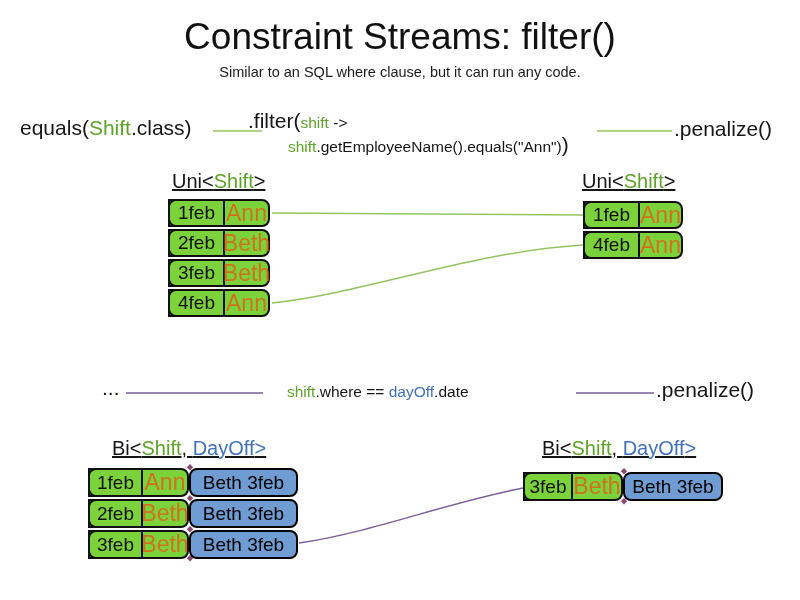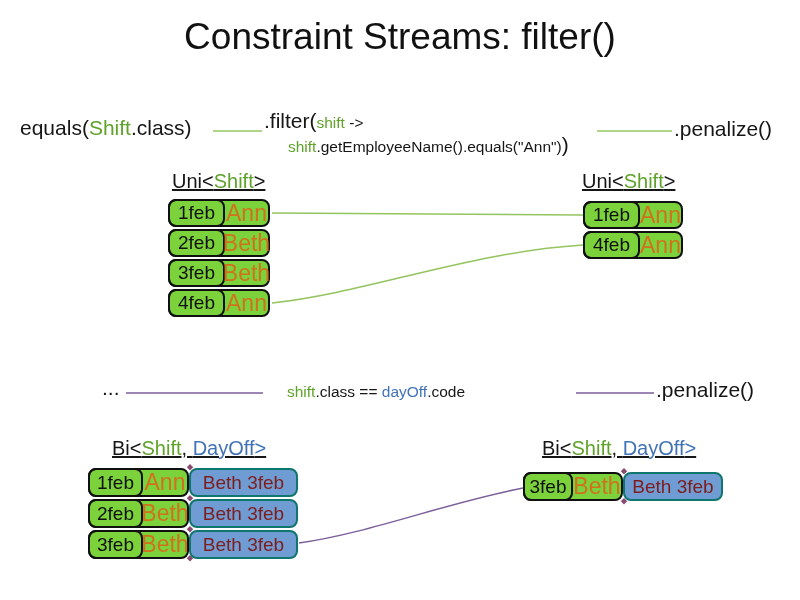--- a/index.html
+++ b/index.html
@@ -21,28 +21,28 @@
   .subtitle{width:800px;text-align:center;font-size:14.5px;color:#1b1b1b;}
   .code{white-space:pre;font-size:21px;line-height:1.12;color:var(--ink);}
   .sm{font-size:15.5px;}
   .big{font-size:21px;}
   .green{color:var(--cg);margin-top:28px;}
   .blue{color:var(--cb);}
   .tlabel{white-space:pre;font-size:20px;color:var(--ink);text-decoration:underline;}
   
   .grow{position:absolute;z-index:1;background:var(--bg);border:2px solid #101010;
         border-radius:8px;box-sizing:border-box;}
-  .grow .date{position:absolute;left:-2px;top:-2px;border:2px solid #101010;border-radius:8px;
+  .grow .date{position:absolute;left:-2px;top:-2px;border:2px solid #101010;border-radius:0;
         box-sizing:border-box;display:flex;align-items:center;justify-content:center;
         font-size:19px;color:#101010;}
   .grow .name{position:absolute;top:0;bottom:0;display:flex;align-items:center;justify-content:center;
         font-size:23px;color:var(--or);}
-  .bluebox{position:absolute;z-index:1;background:var(--bb);border:2px solid #0f766e;
+  .bluebox{position:absolute;z-index:1;background:var(--bb);border:2px solid #000000;
         border-radius:8px;box-sizing:border-box;display:flex;align-items:center;justify-content:center;
-        font-size:19px;color:#7f1d1d;}
+        font-size:19px;color:#000000;}
 </style>
 </head>
 <body>
 
 <div class="slide">
 
   <svg class="connectors" width="800" height="600" viewBox="0 0 800 600">
     <line x1="213" y1="131" x2="262" y2="131" stroke="#94c45f" stroke-width="1.5"></line>
     <line x1="597" y1="131" x2="672" y2="131" stroke="#94c45f" stroke-width="1.5"></line>
     <line x1="272" y1="213" x2="583" y2="215" stroke="#94c45f" stroke-width="1.5"></line>
@@ -54,24 +54,25 @@
       <path d="M 190 464 l 3.2 3.2 -3.2 3.2 -3.2 -3.2 z"></path>
       <path d="M 190 495 l 3.2 3.2 -3.2 3.2 -3.2 -3.2 z"></path>
       <path d="M 190 526 l 3.2 3.2 -3.2 3.2 -3.2 -3.2 z"></path>
       <path d="M 190 555 l 3.2 3.2 -3.2 3.2 -3.2 -3.2 z"></path>
       <path d="M 624 468 l 3.2 3.2 -3.2 3.2 -3.2 -3.2 z"></path>
       <path d="M 624 498 l 3.2 3.2 -3.2 3.2 -3.2 -3.2 z"></path>
     </g>
   </svg>
 
   <div class="abs title" style="top:16px;left:0;">Constraint Streams: filter()</div>
+  <div class="abs subtitle" style="top:64px;left:0;">Similar to an SQL where clause, but it can run any code.</div>
 
   <div class="abs code" style="left:20px;top:116px;"><span>equals(</span><span class="green">Shift</span><span>.class)</span></div>
 
-  <div class="abs code" style="left:264px;top:109px;"><span class="big">.filter(</span><span class="sm green">shift</span><span class="sm"> -&gt;</span></div>
+  <div class="abs code" style="left:248px;top:109px;"><span class="big">.filter(</span><span class="sm green">shift</span><span class="sm"> -&gt;</span></div>
 
   <div class="abs code sm" style="left:288px;top:133px;"><span class="green">shift</span><span>.getEmployeeName().equals("Ann")</span><span class="big">)</span></div>
 
   <div class="abs code" style="left:674px;top:117px;">.penalize()</div>
 
   <div class="abs tlabel" style="left:172px;top:170px;"><span>Uni&lt;</span><span class="green">Shift</span><span>&gt;</span></div>
   <div class="abs tlabel" style="left:582px;top:170px;"><span>Uni&lt;</span><span class="green">Shift</span><span>&gt;</span></div>
 
   <div class="grow" style="left:168px;top:199px;width:102px;height:28px;">
     <span class="date" style="width:57px;height:28px;">1feb</span>
@@ -95,21 +96,21 @@
     <span class="name" style="left:55px;right:0;">Ann</span>
   </div>
   <div class="grow" style="left:583px;top:231px;width:100px;height:28px;">
     <span class="date" style="width:57px;height:28px;">4feb</span>
     <span class="name" style="left:55px;right:0;">Ann</span>
   </div>
 
   <div class="abs code" style="left:102px;top:376px;">...</div>
 
 
-  <div class="abs code sm" style="left:287px;top:383px;"><span class="green">shift</span><span>.class == </span><span class="blue">dayOff</span><span>.code</span></div>
+  <div class="abs code sm" style="left:287px;top:383px;"><span class="green">shift</span><span>.where == </span><span class="blue">dayOff</span><span>.date</span></div>
 
 
   <div class="abs code" style="left:656px;top:378px;">.penalize()</div>
 
   <div class="abs tlabel" style="left:112px;top:437px;"><span>Bi&lt;</span><span class="green">Shift</span><span>, </span><span class="blue">DayOff</span><span class="blue">&gt;</span></div>
   <div class="abs tlabel" style="left:542px;top:437px;"><span>Bi&lt;</span><span class="green">Shift</span><span>, </span><span class="blue">DayOff</span><span class="blue">&gt;</span></div>
 
   <div class="grow" style="left:88px;top:468px;width:101px;height:29px;">
     <span class="date" style="width:55px;height:29px;">1feb</span>
     <span class="name" style="left:53px;right:0;">Ann</span>

